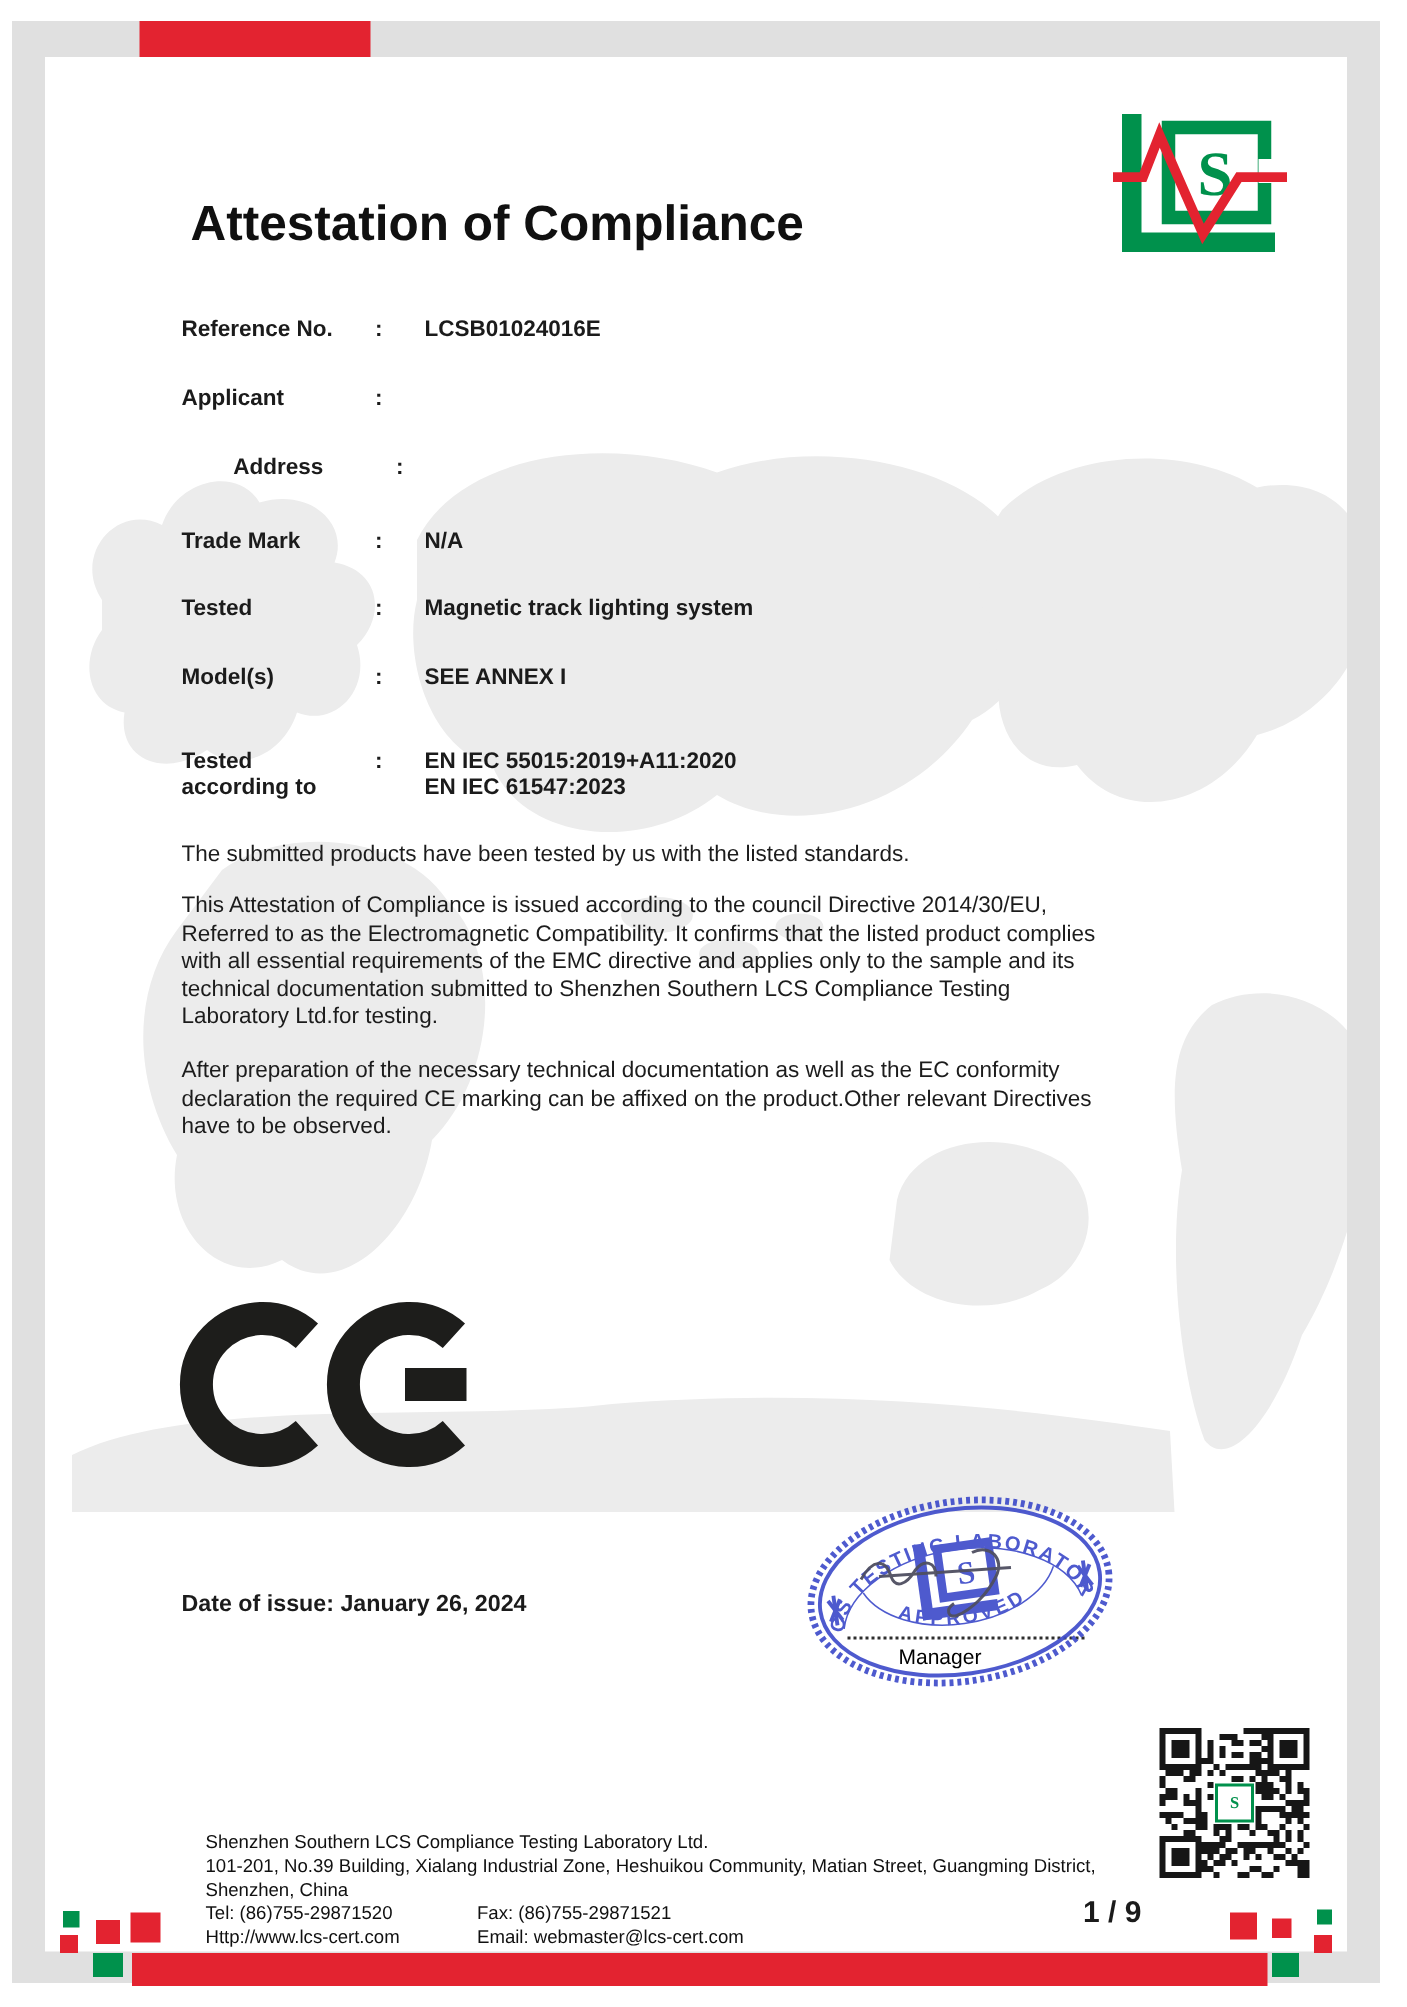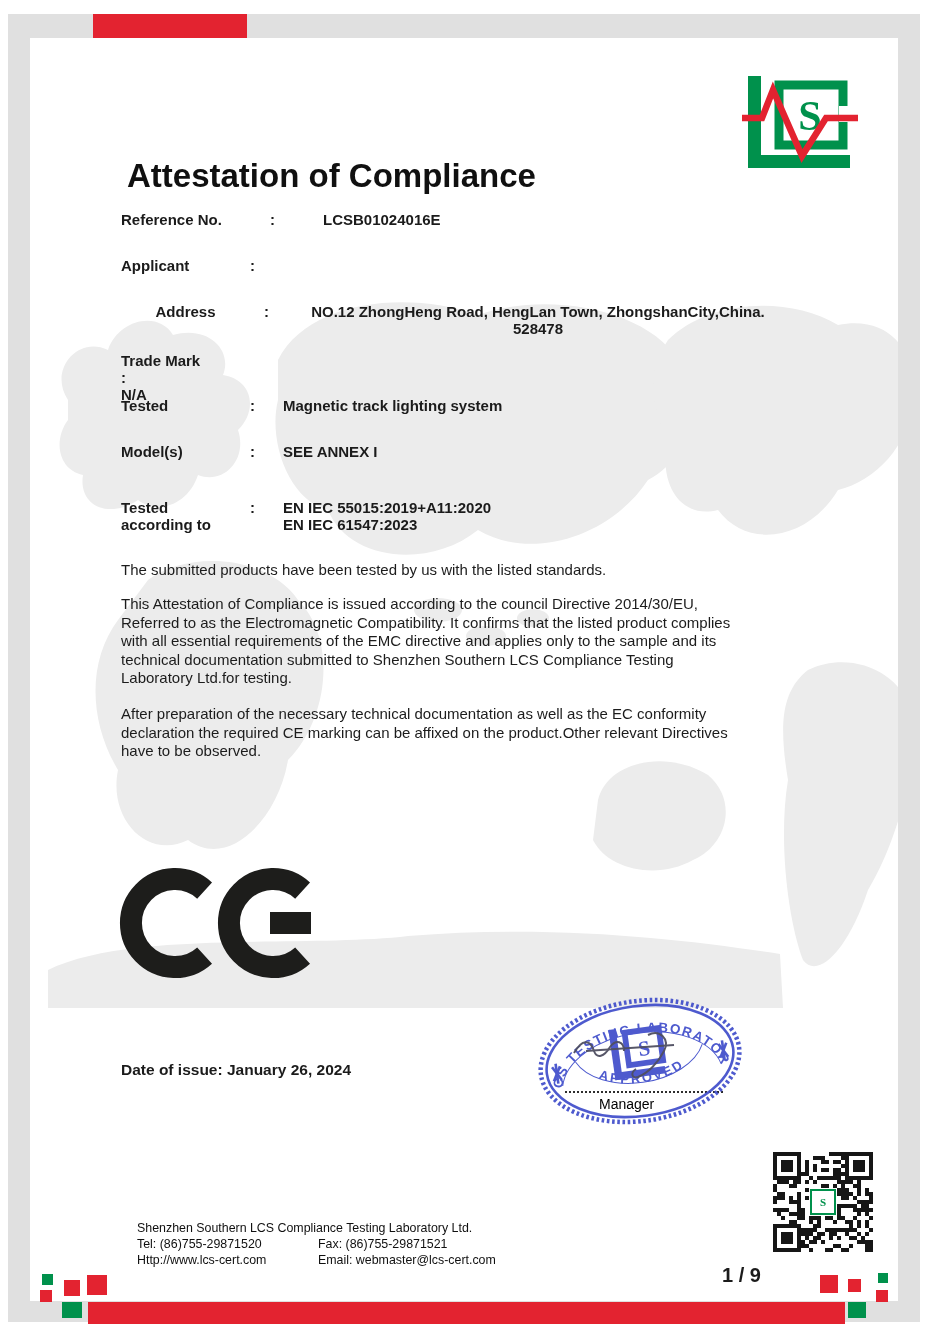--- a/index.html
+++ b/index.html
@@ -12,21 +12,21 @@
   .frame-right{left:898px;top:14px;width:22px;height:1308px;}
   .frame-bottom{left:8px;top:1301px;width:912px;height:21px;}
   .red-top-block{position:absolute;left:93px;top:14px;width:154px;height:24px;background:#e32330;}
   
   .sq{position:absolute;}
   .red{background:#e32330;} .green{background:#00914c;}
   
   .map{position:absolute;left:8px;top:280px;z-index:0;}
   
   .content{position:absolute;inset:0;z-index:2;}
-  .title{position:absolute;left:127px;top:130px;font-size:33px;font-weight:bold;color:#101010;margin-top:27px;}
+  .title{position:absolute;left:127px;top:130px;font-size:33px;font-weight:bold;color:#101010;}
   .logo{position:absolute;left:742px;top:70px;}
   .fieldrow{position:absolute;left:121px;display:flex;font-size:15px;font-weight:bold;line-height:17px;}
   .flabel{width:129px;white-space:pre-line;}
   .fcolon{width:33px;}
   .fvalue{width:510px;white-space:pre-line;}
   .para{position:absolute;left:121px;width:672px;font-size:15px;line-height:18.5px;
         font-weight:normal;white-space:pre-line;color:#1c1c1c;}
   .ce{position:absolute;left:118px;top:862px;}
   .dateline{position:absolute;left:121px;top:1061px;font-size:15.5px;font-weight:bold;}
   .manager{position:absolute;left:565px;top:1091px;width:158px;z-index:3;
@@ -85,36 +85,34 @@
       <rect x="6" y="6" width="13" height="92" fill="#00914c"></rect>
       <rect x="6" y="85" width="102" height="13" fill="#00914c"></rect>
       <rect x="37" y="15" width="64" height="60" fill="none" stroke="#00914c" stroke-width="9"></rect>
       <rect x="97" y="36" width="10" height="16" fill="#fff"></rect>
       <text x="68" y="60" text-anchor="middle" font-family="Liberation Serif,serif" font-weight="bold" font-size="42" fill="#00914c">S</text>
       <polyline points="-4,48 20,48 31,20 60,86 84,48 116,48" fill="none" stroke="#e32330" stroke-width="6.5" stroke-linejoin="miter"></polyline>
     </svg>
 
     <div class="title">Attestation of Compliance</div>
 
-    <div class="fieldrow" style="top:211px;gap:20px;">
+    <div class="fieldrow" style="top:211px;">
       <div class="flabel">Reference No.</div>
       <div class="fcolon">:</div>
       <div class="fvalue">LCSB01024016E</div>
     </div>
     <div class="fieldrow" style="top:257px;">
       <div class="flabel">Applicant</div>
       <div class="fcolon">:</div>
     </div>
     <div class="fieldrow" style="top:303px;text-align:center;">
       <div class="flabel">Address</div>
       <div class="fcolon">:</div>
-      <div class="fvalue">NO.12 ZhongHeng Road, HengLan Town, ZhongshanCity,China.
-528478</div>
-    </div>
-    <div class="fieldrow" style="top:352px;flex-direction:column;">
+    </div>
+    <div class="fieldrow" style="top:352px;">
       <div class="flabel">Trade Mark</div>
       <div class="fcolon">:</div>
       <div class="fvalue">N/A</div>
     </div>
     <div class="fieldrow" style="top:397px;">
       <div class="flabel">Tested</div>
       <div class="fcolon">:</div>
       <div class="fvalue">Magnetic track lighting system</div>
     </div>
     <div class="fieldrow" style="top:443px;">
@@ -196,20 +194,22 @@
       <svg id="qrsvg" width="110" height="110" viewBox="0 0 110 110">
           <path d="M5,5h4v4h-4zM9,5h4v4h-4zM13,5h4v4h-4zM17,5h4v4h-4zM21,5h4v4h-4zM25,5h4v4h-4zM29,5h4v4h-4zM61,5h4v4h-4zM65,5h4v4h-4zM69,5h4v4h-4zM73,5h4v4h-4zM77,5h4v4h-4zM81,5h4v4h-4zM85,5h4v4h-4zM89,5h4v4h-4zM93,5h4v4h-4zM97,5h4v4h-4zM101,5h4v4h-4zM5,9h4v4h-4zM29,9h4v4h-4zM45,9h4v4h-4zM49,9h4v4h-4zM53,9h4v4h-4zM73,9h4v4h-4zM77,9h4v4h-4zM101,9h4v4h-4zM5,13h4v4h-4zM13,13h4v4h-4zM17,13h4v4h-4zM21,13h4v4h-4zM29,13h4v4h-4zM37,13h4v4h-4zM53,13h4v4h-4zM57,13h4v4h-4zM65,13h4v4h-4zM69,13h4v4h-4zM77,13h4v4h-4zM85,13h4v4h-4zM89,13h4v4h-4zM93,13h4v4h-4zM101,13h4v4h-4zM5,17h4v4h-4zM13,17h4v4h-4zM17,17h4v4h-4zM21,17h4v4h-4zM29,17h4v4h-4zM37,17h4v4h-4zM45,17h4v4h-4zM73,17h4v4h-4zM77,17h4v4h-4zM85,17h4v4h-4zM89,17h4v4h-4zM93,17h4v4h-4zM101,17h4v4h-4zM5,21h4v4h-4zM13,21h4v4h-4zM17,21h4v4h-4zM21,21h4v4h-4zM29,21h4v4h-4zM37,21h4v4h-4zM45,21h4v4h-4zM53,21h4v4h-4zM57,21h4v4h-4zM65,21h4v4h-4zM69,21h4v4h-4zM77,21h4v4h-4zM85,21h4v4h-4zM89,21h4v4h-4zM93,21h4v4h-4zM101,21h4v4h-4zM5,25h4v4h-4zM29,25h4v4h-4zM33,25h4v4h-4zM37,25h4v4h-4zM65,25h4v4h-4zM69,25h4v4h-4zM73,25h4v4h-4zM77,25h4v4h-4zM101,25h4v4h-4zM5,29h4v4h-4zM9,29h4v4h-4zM13,29h4v4h-4zM17,29h4v4h-4zM21,29h4v4h-4zM25,29h4v4h-4zM29,29h4v4h-4zM41,29h4v4h-4zM49,29h4v4h-4zM53,29h4v4h-4zM57,29h4v4h-4zM61,29h4v4h-4zM65,29h4v4h-4zM69,29h4v4h-4zM77,29h4v4h-4zM81,29h4v4h-4zM85,29h4v4h-4zM89,29h4v4h-4zM93,29h4v4h-4zM97,29h4v4h-4zM101,29h4v4h-4zM9,33h4v4h-4zM13,33h4v4h-4zM17,33h4v4h-4zM25,33h4v4h-4zM29,33h4v4h-4zM37,33h4v4h-4zM45,33h4v4h-4zM69,33h4v4h-4zM73,33h4v4h-4zM77,33h4v4h-4zM81,33h4v4h-4zM89,33h4v4h-4zM5,37h4v4h-4zM21,37h4v4h-4zM25,37h4v4h-4zM53,37h4v4h-4zM57,37h4v4h-4zM65,37h4v4h-4zM73,37h4v4h-4zM85,37h4v4h-4zM89,37h4v4h-4zM5,41h4v4h-4zM37,41h4v4h-4zM69,41h4v4h-4zM73,41h4v4h-4zM77,41h4v4h-4zM89,41h4v4h-4zM97,41h4v4h-4zM9,45h4v4h-4zM13,45h4v4h-4zM29,45h4v4h-4zM69,45h4v4h-4zM73,45h4v4h-4zM77,45h4v4h-4zM81,45h4v4h-4zM89,45h4v4h-4zM97,45h4v4h-4zM101,45h4v4h-4zM5,49h4v4h-4zM9,49h4v4h-4zM13,49h4v4h-4zM21,49h4v4h-4zM29,49h4v4h-4zM37,49h4v4h-4zM73,49h4v4h-4zM77,49h4v4h-4zM85,49h4v4h-4zM101,49h4v4h-4zM5,53h4v4h-4zM21,53h4v4h-4zM25,53h4v4h-4zM29,53h4v4h-4zM89,53h4v4h-4zM93,53h4v4h-4zM97,53h4v4h-4zM101,53h4v4h-4zM29,57h4v4h-4zM69,57h4v4h-4zM73,57h4v4h-4zM77,57h4v4h-4zM81,57h4v4h-4zM85,57h4v4h-4zM93,57h4v4h-4zM97,57h4v4h-4zM5,61h4v4h-4zM9,61h4v4h-4zM13,61h4v4h-4zM17,61h4v4h-4zM29,61h4v4h-4zM33,61h4v4h-4zM69,61h4v4h-4zM85,61h4v4h-4zM89,61h4v4h-4zM93,61h4v4h-4zM97,61h4v4h-4zM101,61h4v4h-4zM9,65h4v4h-4zM21,65h4v4h-4zM25,65h4v4h-4zM29,65h4v4h-4zM33,65h4v4h-4zM69,65h4v4h-4zM89,65h4v4h-4zM97,65h4v4h-4zM13,69h4v4h-4zM29,69h4v4h-4zM33,69h4v4h-4zM41,69h4v4h-4zM45,69h4v4h-4zM49,69h4v4h-4zM57,69h4v4h-4zM61,69h4v4h-4zM69,69h4v4h-4zM73,69h4v4h-4zM85,69h4v4h-4zM101,69h4v4h-4zM21,73h4v4h-4zM25,73h4v4h-4zM41,73h4v4h-4zM49,73h4v4h-4zM65,73h4v4h-4zM77,73h4v4h-4zM81,73h4v4h-4zM89,73h4v4h-4zM97,73h4v4h-4zM5,77h4v4h-4zM9,77h4v4h-4zM13,77h4v4h-4zM17,77h4v4h-4zM21,77h4v4h-4zM25,77h4v4h-4zM29,77h4v4h-4zM45,77h4v4h-4zM49,77h4v4h-4zM81,77h4v4h-4zM89,77h4v4h-4zM97,77h4v4h-4zM5,81h4v4h-4zM29,81h4v4h-4zM33,81h4v4h-4zM37,81h4v4h-4zM41,81h4v4h-4zM45,81h4v4h-4zM57,81h4v4h-4zM61,81h4v4h-4zM65,81h4v4h-4zM69,81h4v4h-4zM73,81h4v4h-4zM77,81h4v4h-4zM81,81h4v4h-4zM85,81h4v4h-4zM101,81h4v4h-4zM5,85h4v4h-4zM13,85h4v4h-4zM17,85h4v4h-4zM21,85h4v4h-4zM29,85h4v4h-4zM33,85h4v4h-4zM37,85h4v4h-4zM41,85h4v4h-4zM49,85h4v4h-4zM53,85h4v4h-4zM61,85h4v4h-4zM65,85h4v4h-4zM77,85h4v4h-4zM89,85h4v4h-4zM97,85h4v4h-4zM5,89h4v4h-4zM13,89h4v4h-4zM17,89h4v4h-4zM21,89h4v4h-4zM29,89h4v4h-4zM37,89h4v4h-4zM45,89h4v4h-4zM49,89h4v4h-4zM61,89h4v4h-4zM69,89h4v4h-4zM81,89h4v4h-4zM85,89h4v4h-4zM93,89h4v4h-4zM5,93h4v4h-4zM13,93h4v4h-4zM17,93h4v4h-4zM21,93h4v4h-4zM29,93h4v4h-4zM33,93h4v4h-4zM41,93h4v4h-4zM45,93h4v4h-4zM53,93h4v4h-4zM89,93h4v4h-4zM93,93h4v4h-4zM97,93h4v4h-4zM101,93h4v4h-4zM5,97h4v4h-4zM29,97h4v4h-4zM33,97h4v4h-4zM37,97h4v4h-4zM65,97h4v4h-4zM69,97h4v4h-4zM81,97h4v4h-4zM97,97h4v4h-4zM101,97h4v4h-4zM5,101h4v4h-4zM9,101h4v4h-4zM13,101h4v4h-4zM17,101h4v4h-4zM21,101h4v4h-4zM25,101h4v4h-4zM29,101h4v4h-4zM41,101h4v4h-4zM57,101h4v4h-4zM61,101h4v4h-4zM73,101h4v4h-4zM77,101h4v4h-4zM97,101h4v4h-4zM101,101h4v4h-4z" fill="#161616"></path>
         </svg>
       <div class="qr-logo">
           <span>S</span>
         </div>
     </div>
 
     <div class="footer">
       <div>Shenzhen Southern LCS Compliance Testing Laboratory Ltd.</div>
+      <div style="white-space:pre-line;">101-201, No.39 Building, Xialang Industrial Zone, Heshuikou Community, Matian Street, Guangming District,
+Shenzhen, China</div>
       <div class="contactrow">
         <span class="c1">Tel: (86)755-29871520</span>
         <span>Fax: (86)755-29871521</span>
       </div>
       <div class="contactrow">
         <span class="c1">Http://www.lcs-cert.com</span>
         <span>Email: webmaster@lcs-cert.com</span>
       </div>
     </div>
     <div class="pagenum">1 / 9</div>

